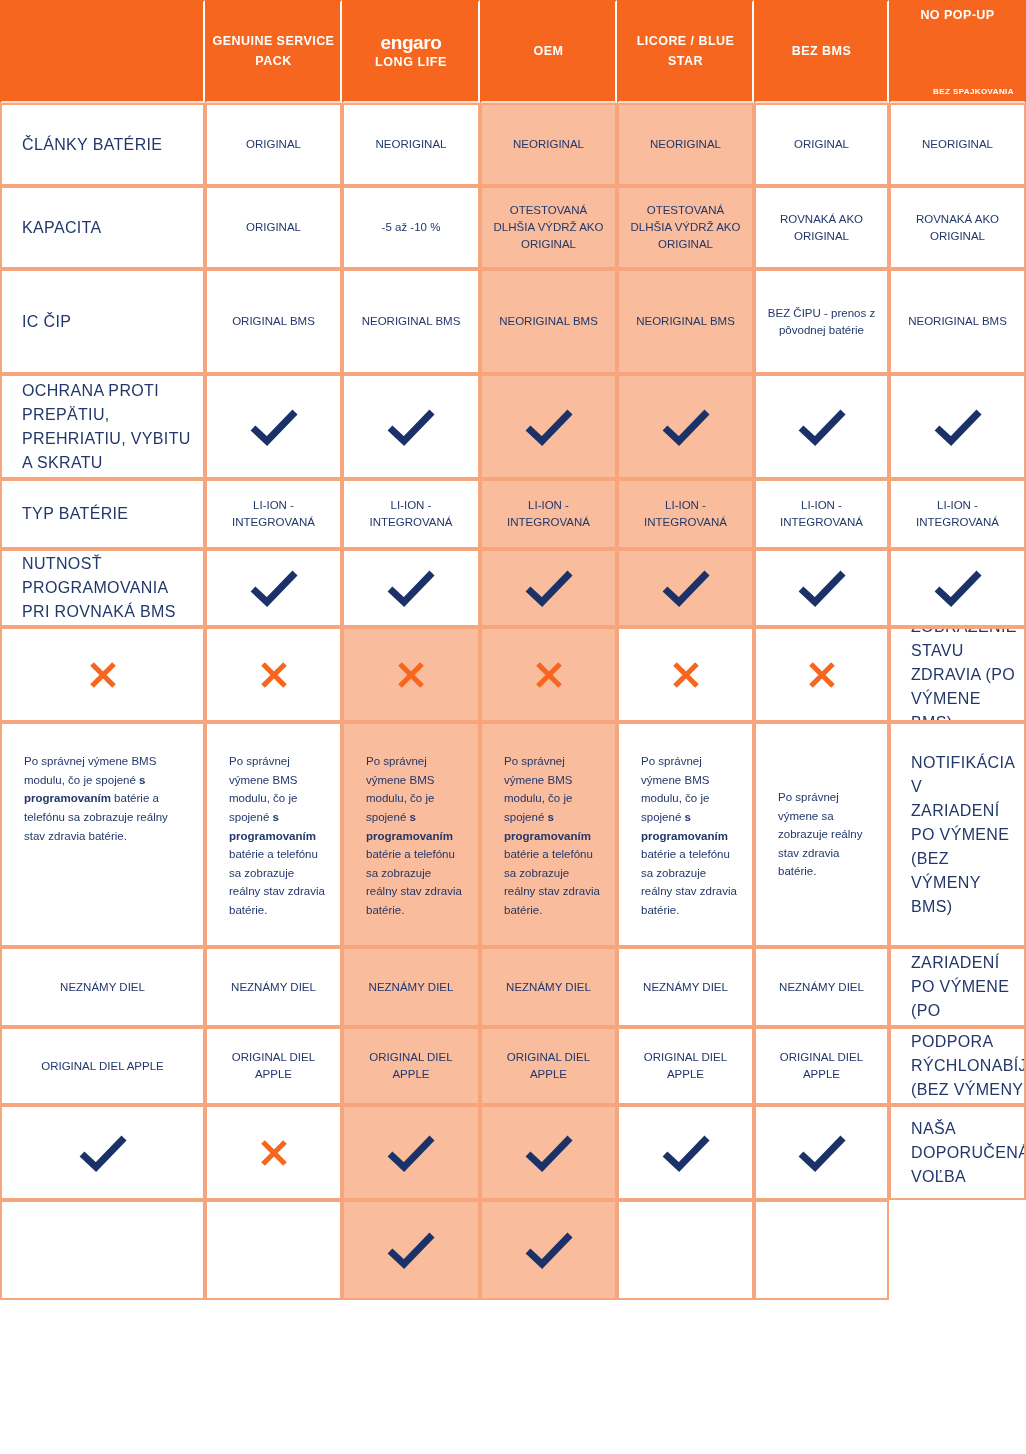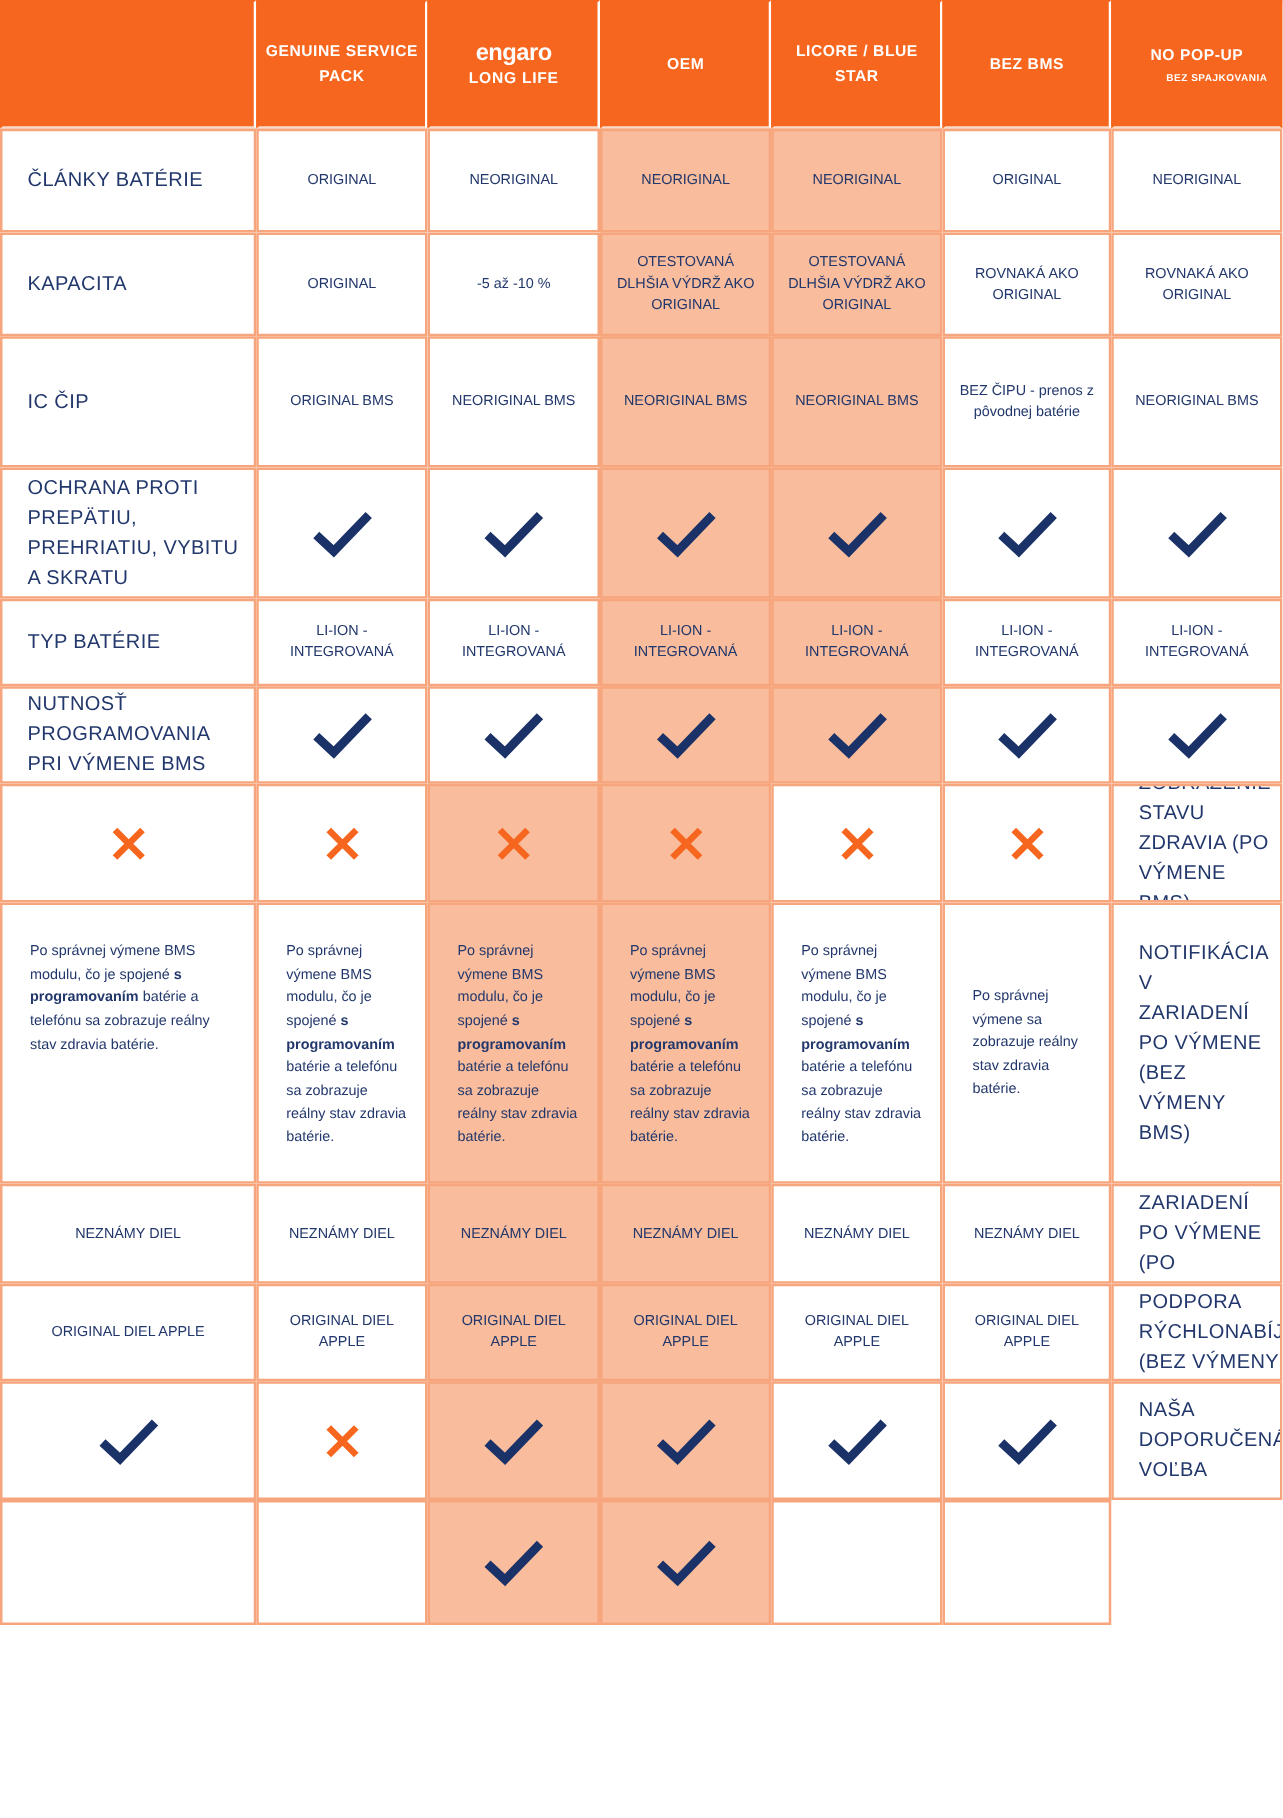--- a/index.html
+++ b/index.html
@@ -46,21 +46,21 @@
     line-height: 1.55;
     display: flex;
     align-items: center;
     justify-content: center;
     text-align: center;
     flex-direction: column;
     padding: 4px;
     overflow: hidden;
   }
   .hdr.corner { border-left-color: #f7661e; }
-  .hdr.last { border-right-color: #f7661e; }
+  .hdr.last { border-right-color: #f7661e; justify-content: space-between; }
   .hdr .brand {
     font-size: 19px;
     font-weight: bold;
     letter-spacing: -0.4px;
     line-height: 1.05;
     margin-bottom: 1px;
   }
   .hdr .sub {
     font-size: 12.5px;
     letter-spacing: .6px;
@@ -223,21 +223,21 @@
     </div>
     <div class="cell hl">
       <span>LI-ION - INTEGROVANÁ</span>
     </div>
     <div class="cell">
       <span>LI-ION - INTEGROVANÁ</span>
     </div>
     <div class="cell">
       <span>LI-ION - INTEGROVANÁ</span>
     </div>
-    <div class="cell rowlabel">NUTNOSŤ PROGRAMOVANIA PRI VÝMENE BMS</div>
+    <div class="cell rowlabel">NUTNOSŤ PROGRAMOVANIA PRI ROVNAKÁ BMS</div>
     <div class="cell">
       <svg class="ico mark-check" viewBox="0 0 52 40">
         <path d="M5 21 L19 34 L47 5" fill="none" stroke="#1B3268" stroke-width="7" stroke-linecap="butt" stroke-linejoin="miter"></path>
       </svg>
     </div>
     <div class="cell">
       <svg class="ico mark-check" viewBox="0 0 52 40">
         <path d="M5 21 L19 34 L47 5" fill="none" stroke="#1B3268" stroke-width="7" stroke-linecap="butt" stroke-linejoin="miter"></path>
       </svg>
     </div>

